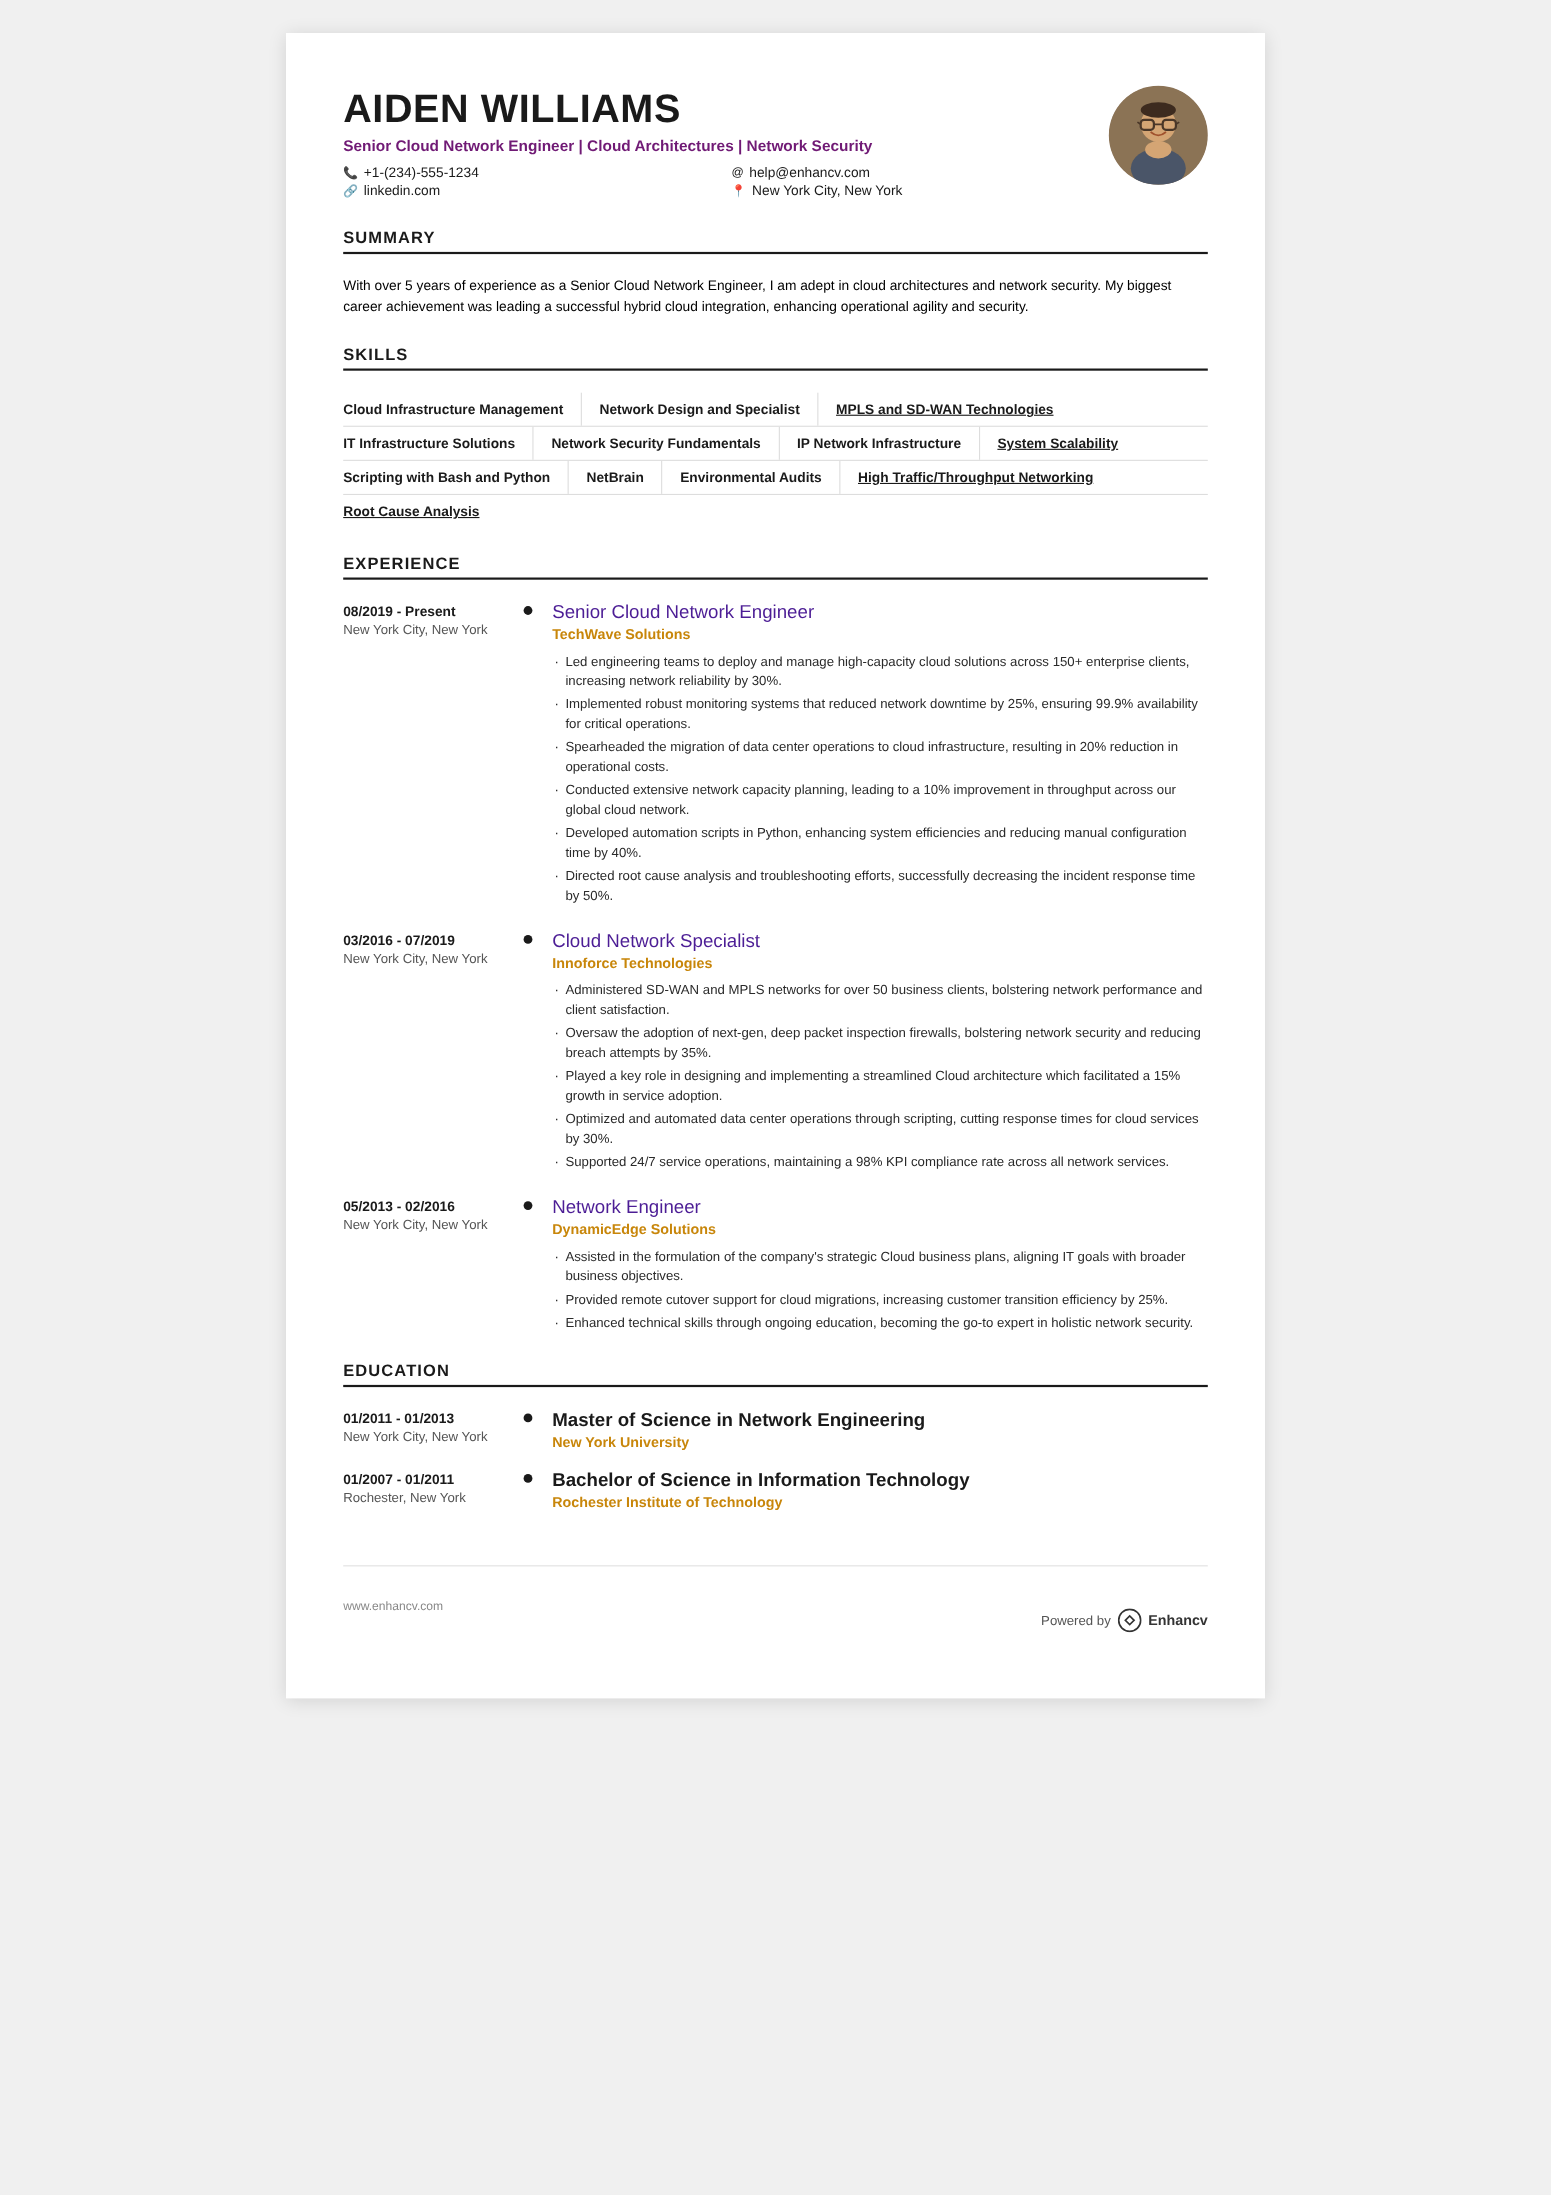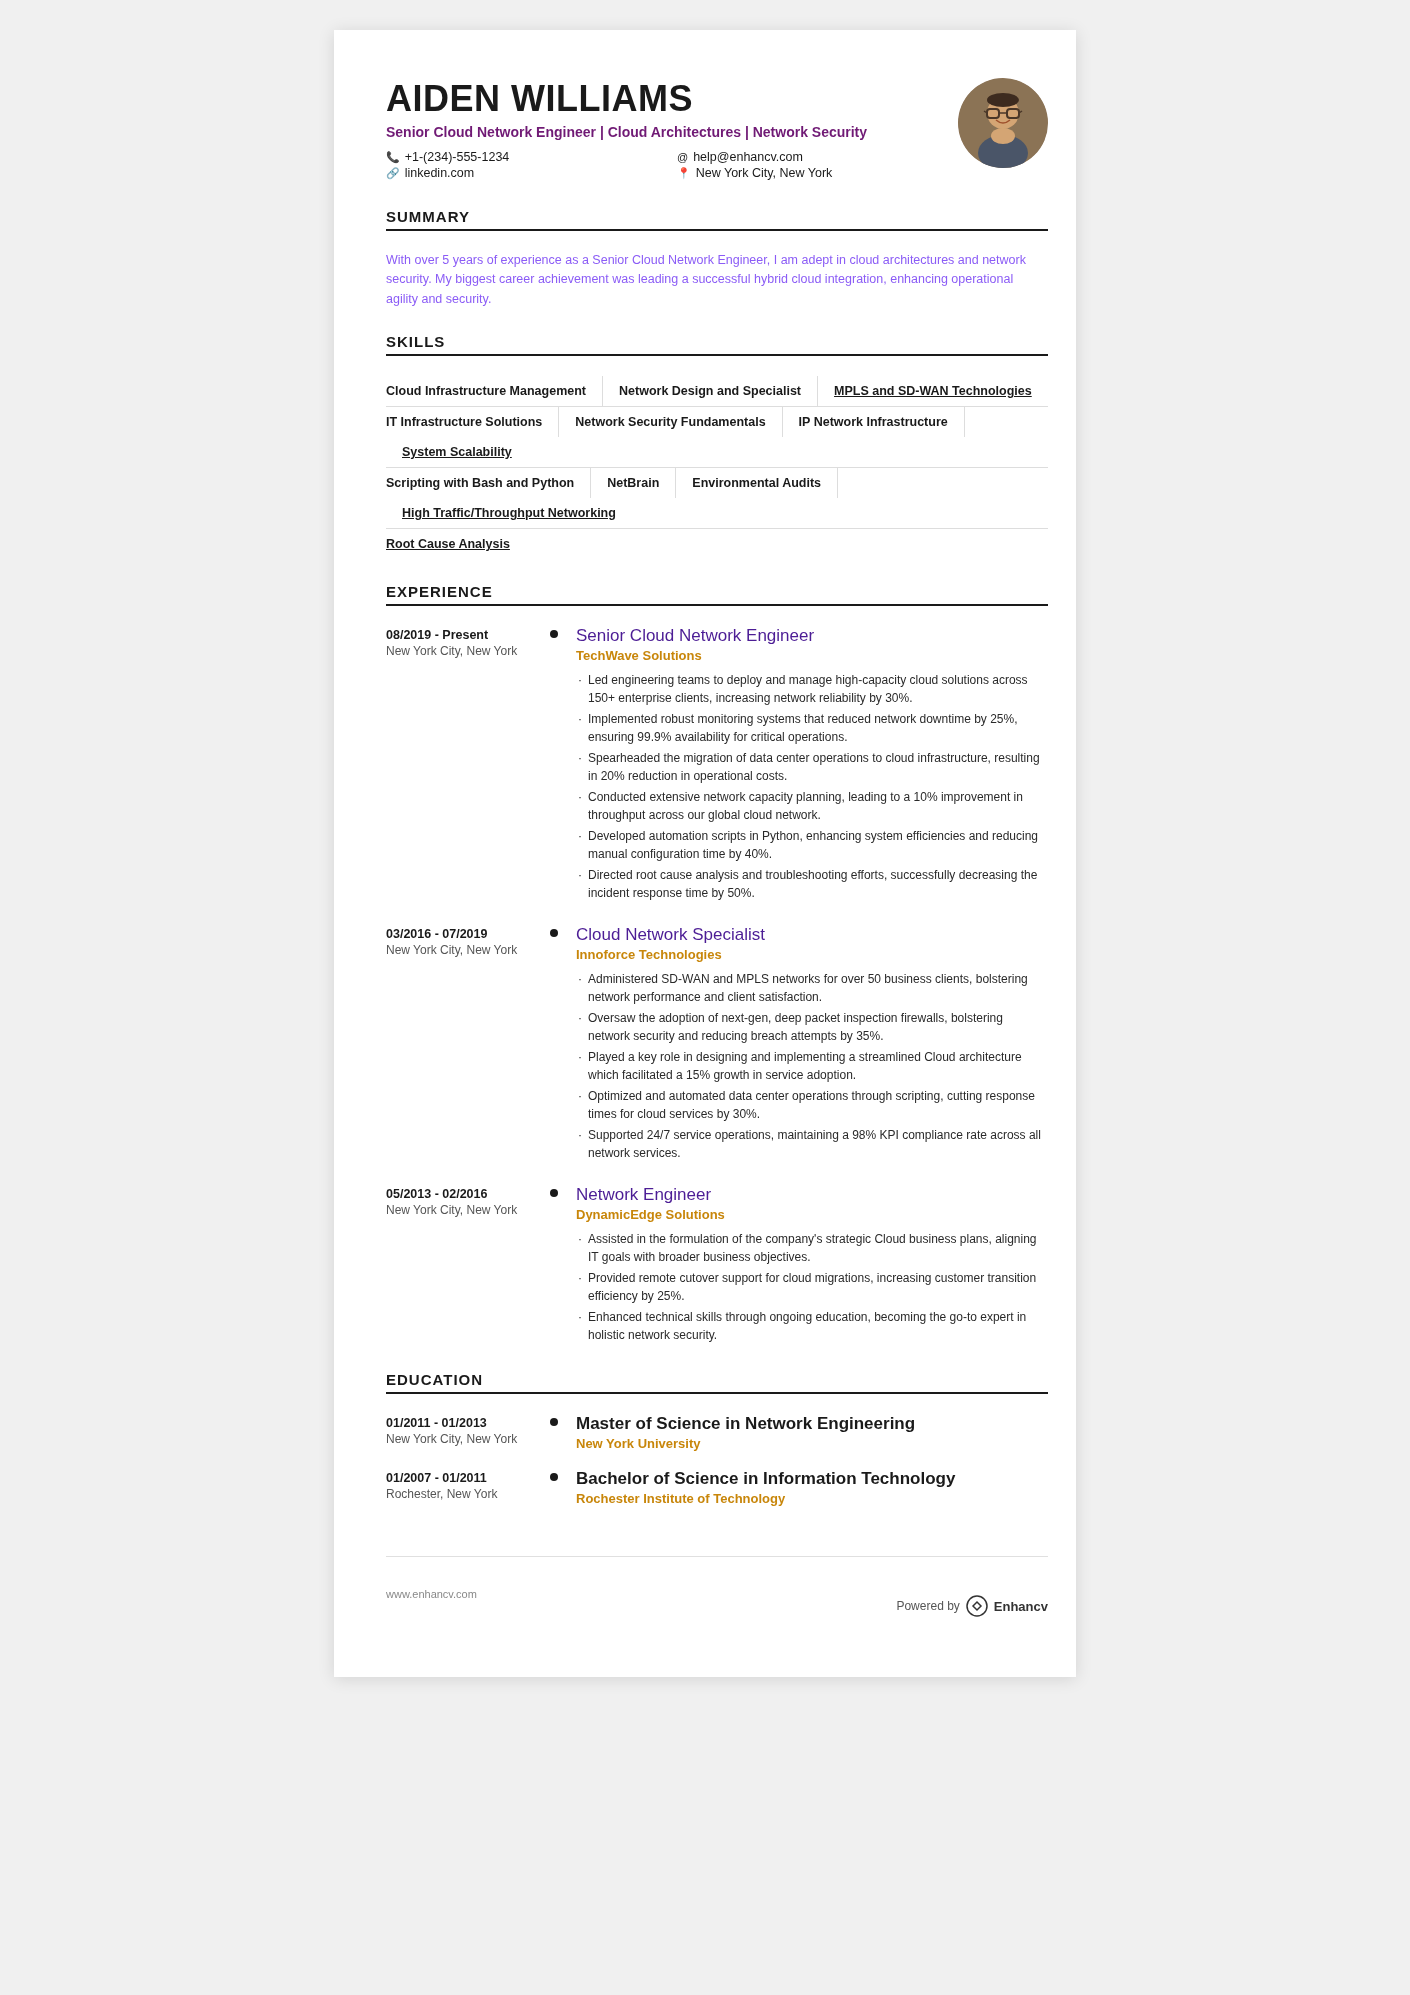--- a/index.html
+++ b/index.html
@@ -5,23 +5,23 @@
     * { margin: 0; padding: 0; box-sizing: border-box; }
     body {
       font-family: 'Arial', sans-serif;
       background: #f0f0f0;
       display: flex;
       justify-content: center;
       padding: 30px 0;
     }
     .page {
       background: #fff;
-      width: 742px;
+      width: 890px;
       min-height: 1260px;
-      padding: 48px 28px 60px 52px;
+      padding: 48px 52px 60px 52px;
       position: relative;
       box-shadow: 0 2px 16px rgba(0,0,0,0.12);
     }
     
     .header {
       display: flex;
       justify-content: space-between;
       align-items: flex-start;
       margin-bottom: 28px;
     }
@@ -75,21 +75,21 @@
       color: #1a1a1a;
       text-transform: uppercase;
       letter-spacing: 1px;
       border-bottom: 2px solid #1a1a1a;
       padding-bottom: 4px;
       margin-bottom: 20px;
     }
     
     .summary-text {
       font-size: 12.5px;
-      color: #8b5cf6;
+      color: #000000;
       line-height: 1.55;
     }
     
     .skills-grid {
       display: flex;
       flex-direction: column;
       gap: 0;
     }
     .skills-row {
       display: flex;

